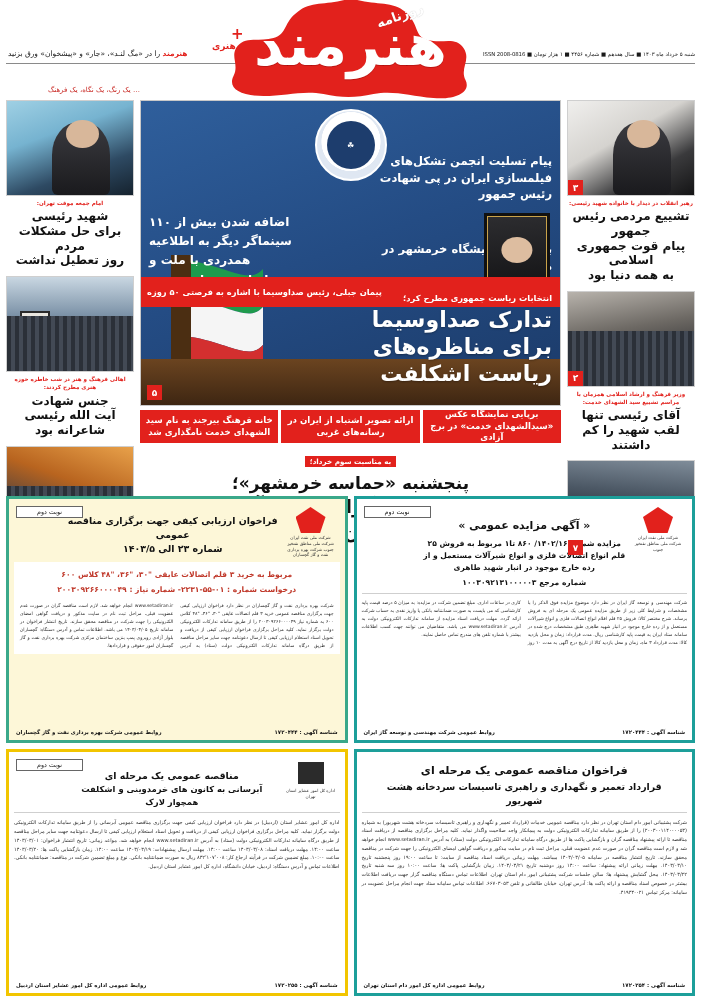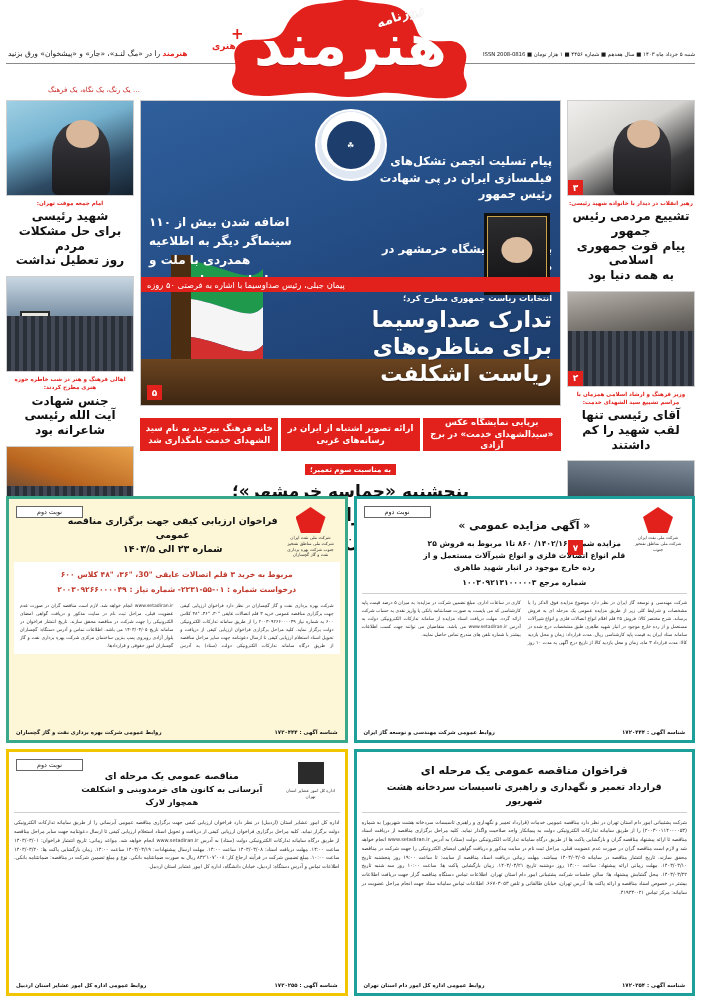--- a/index.html
+++ b/index.html
@@ -145,22 +145,22 @@
   .portrait .pf { position:absolute; left:50%; top:28%; transform:translateX(-50%);
      width:52%; height:34%; background:#ddbda0; border-radius:50%; }
   .flag {
     position:absolute; left: 30px; bottom: 0; width: 96px; height: 150px;
   }
   .desk {
     position:absolute; left: 0; right: 0; bottom: 0; height: 46px;
     background: linear-gradient(180deg,#6b4420 0%,#3e2612 100%);
   }
   .mid-kicker-bar {
-    position: absolute; left: 0; right: 0; top: 176px; height: 15px;
-    background: #e2211c; color: #fff; font-size: 8.3px; font-weight: normal;
+    position: absolute; left: 0; right: 0; top: 176px; height: 30px;
+    background: #e2211c; color: #fff; font-size: 8.3px; font-weight: bold;
     display:flex; align-items:center; justify-content:flex-end; padding-left:6px;
     direction: rtl; padding-right: 8px;
   }
   .mid-kicker-2 {
     position: absolute; right: 8px; top: 192px; color:#fff;
     font-size: 8.3px; font-weight: bold; direction: rtl;
   }
   .mid-headline {
     position: absolute; right: 8px; top: 206px; width: 248px;
     color:#fff; text-align: right; direction: rtl;
@@ -168,21 +168,21 @@
     text-shadow: 0 1px 2px rgba(0,0,0,.3);
   }
   .mid-page-badge {
     position: absolute; left: 6px; bottom: 5px; width: 15px; height: 15px;
     background:#e2211c; color:#fff; font-size:9px; font-weight:bold;
     display:flex; align-items:center; justify-content:center;
   }
 
   
   .red-strip {
-    position: relative; margin-top: 12px; display: flex; gap: 3px; height: 33px;
+    position: relative; margin-top: 4px; display: flex; gap: 3px; height: 33px;
     direction: rtl;
   }
   .red-cell {
     flex: 1; background: #e2211c; color: #fff;
     font-size: 8.6px; font-weight: bold; line-height: 1.35;
     display:flex; align-items:center; justify-content:center; text-align:center;
     padding: 2px 3px; direction: rtl;
   }
   
   .mid2 { margin-top: 6px; text-align: center; direction: rtl; }
@@ -387,21 +387,21 @@
         <div class="mid-page-badge">۵</div>
       </div>
 
       <div class="red-strip">
         <div class="red-cell">برپایی نمایشگاه عکس «سیدالشهدای خدمت» در برج آزادی</div>
         <div class="red-cell">ارائه تصویر اشتباه از ایران در رسانه‌های غربی</div>
         <div class="red-cell">خانه فرهنگ بیرجند به نام سید الشهدای خدمت نامگذاری شد</div>
       </div>
 
       <div class="mid2">
-        <div class="mid2-kicker">به مناسبت سوم تعمیر؛</div>
+        <div class="mid2-kicker">به مناسبت سوم خرداد؛</div>
         <div class="mid2-h1">پنجشنبه «حماسه خرمشهر»؛</div>
         <div class="mid2-h2">اثری فاخر برای گرامیداشت آزادسازی خونین‌شهر</div>
       </div>
     </div>
   </div>
 
   <div class="ads">
     <div class="ads-grid">
 
       <div class="ad teal">
@@ -430,21 +430,21 @@
           <div class="mark"></div>
           <div class="cap">شرکت ملی نفت ایران
 شرکت ملی مناطق نفتخیز جنوب
 شرکت بهره برداری نفت و گاز گچساران</div>
         </div>
         <div style="padding: 10px 60px 0 52px;">
           <div class="ad-title mid">فراخوان ارزیابی کیفی جهت برگزاری مناقصه عمومی</div>
           <div class="ad-title mid">شماره ۲۳ الی ۱۴۰۳/۵</div>
         </div>
         <div style="background:#fff; margin-top:6px; padding:4px 6px;">
-          <div class="ad-sub" style="color:#c0392b;">مربوط به خرید ۳ قلم اتصالات عایقی "30، "۳۶، "۴۸ کلاس ۶۰۰</div>
+          <div class="ad-sub" style="color:#c0392b;">مربوط به خرید ۳ قلم اتصالات عایقی "۳۰، "۳۶، "۴۸ کلاس ۶۰۰</div>
           <div class="ad-sub" style="color:#c0392b;">درخواست شماره : ۰۱-۵۵-۲۲۳۱- شماره نیاز : ۲۰۰۳۰۹۲۶۶۰۰۰۰۴۹</div>
           <div class="ad-body">شرکت بهره برداری نفت و گاز گچساران در نظر دارد فراخوان ارزیابی کیفی جهت برگزاری مناقصه عمومی خرید ۳ قلم اتصالات عایقی "۳۰، "۳۶، "۴۸ کلاس ۶۰۰ به شماره نیاز ۲۰۰۳۰۹۲۶۶۰۰۰۰۴۹ را از طریق سامانه تدارکات الکترونیکی دولت برگزار نماید. کلیه مراحل برگزاری فراخوان ارزیابی کیفی از دریافت و تحویل اسناد استعلام ارزیابی کیفی تا ارسال دعوتنامه جهت سایر مراحل مناقصه از طریق درگاه سامانه تدارکات الکترونیکی دولت (ستاد) به آدرس www.setadiran.ir انجام خواهد شد. لازم است مناقصه گران در صورت عدم عضویت قبلی، مراحل ثبت نام در سایت مذکور و دریافت گواهی امضای الکترونیکی را جهت شرکت در مناقصه محقق سازند. تاریخ انتشار فراخوان در سامانه تاریخ ۱۴۰۳/۰۳/۰۵ می باشد. اطلاعات تماس و آدرس دستگاه: گچساران بلوار آزادی روبروی پمپ بنزین ساختمان مرکزی شرکت بهره برداری نفت و گاز گچساران امور حقوقی و قراردادها.</div>
         </div>
         <div class="ad-foot">
           <span>شناسه آگهی : ۱۷۲۰۴۴۴</span>
           <span>روابط عمومی شرکت بهره برداری نفت و گاز گچساران</span>
         </div>
       </div>
 
       <div class="ad teal">

